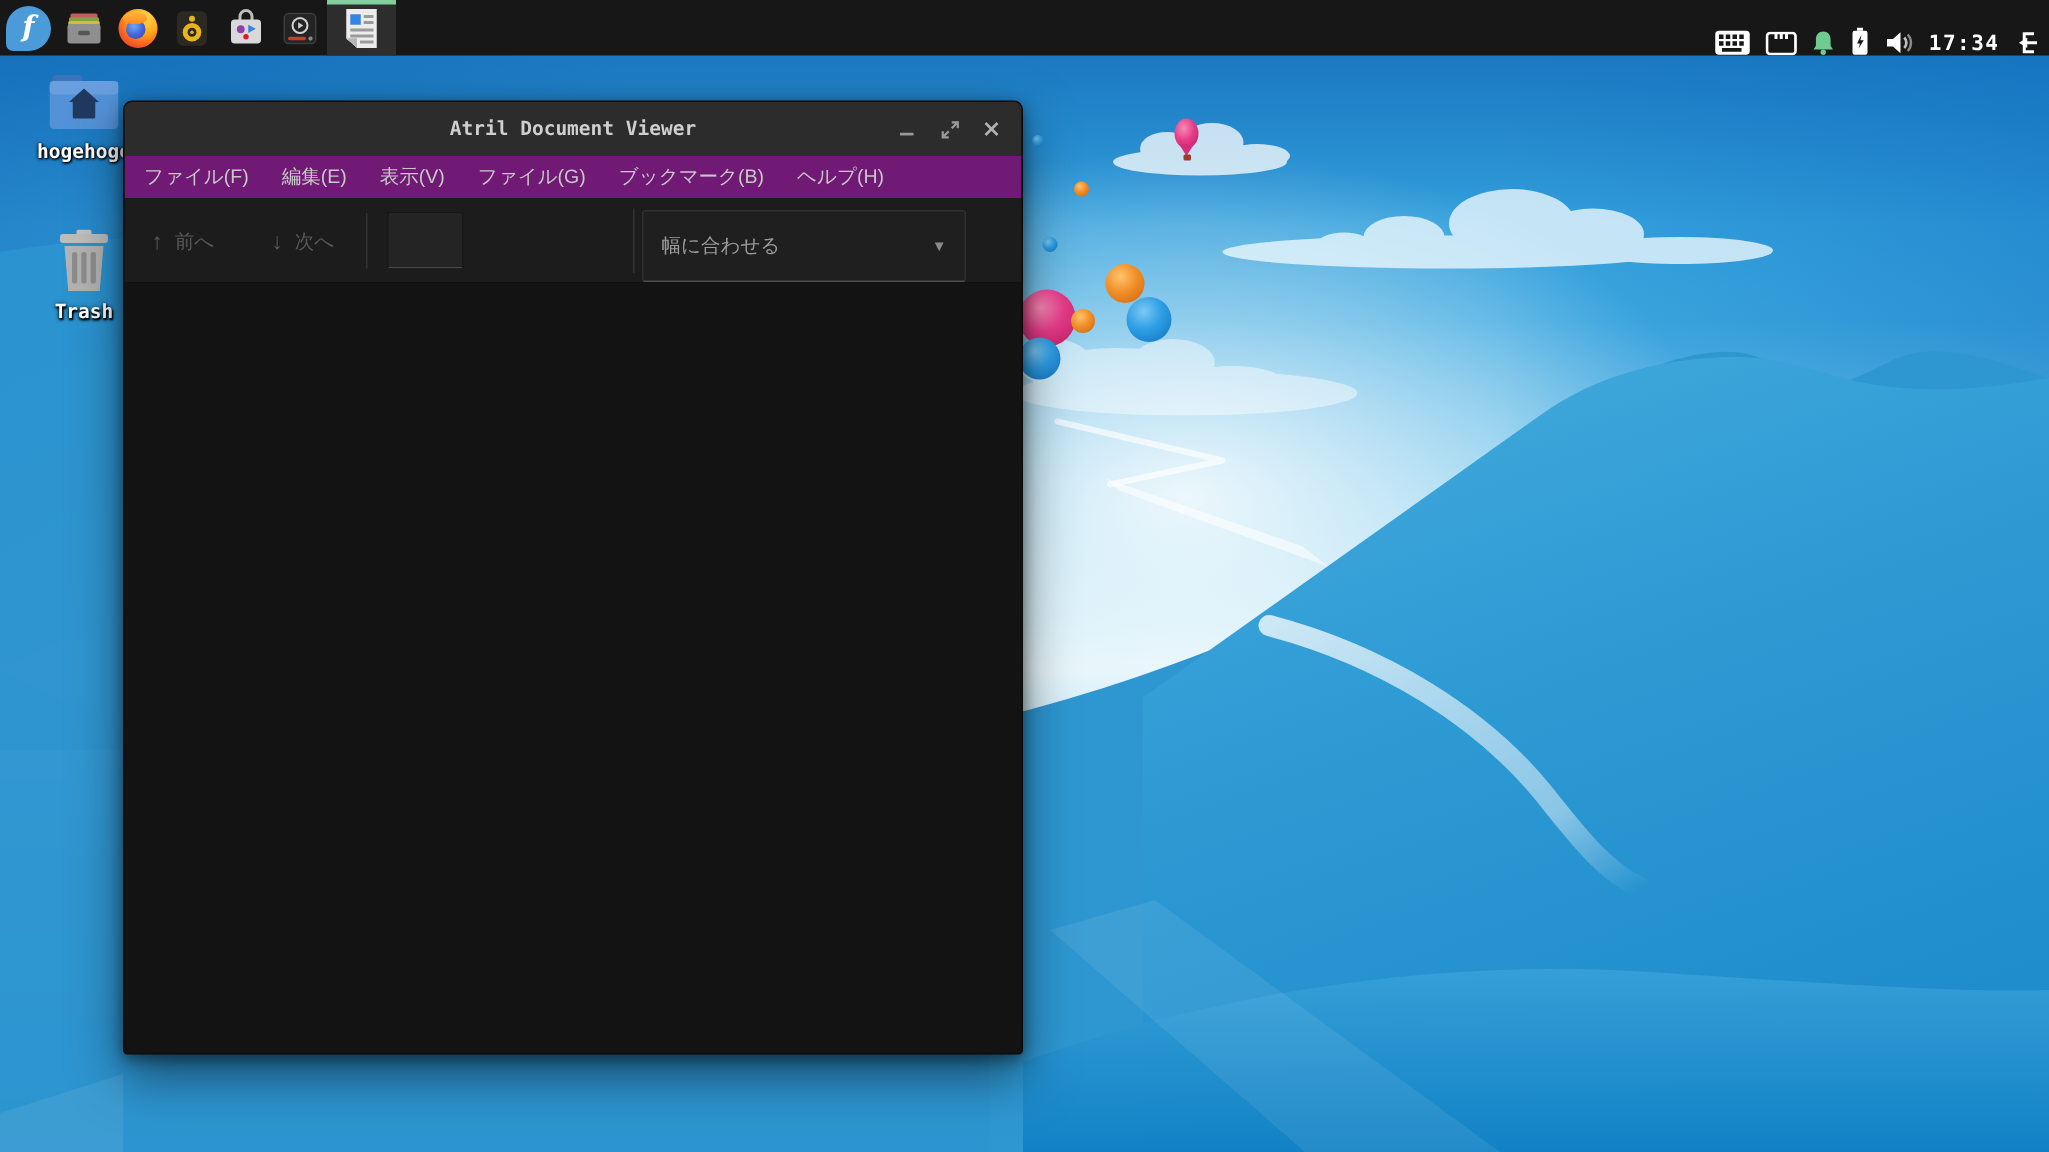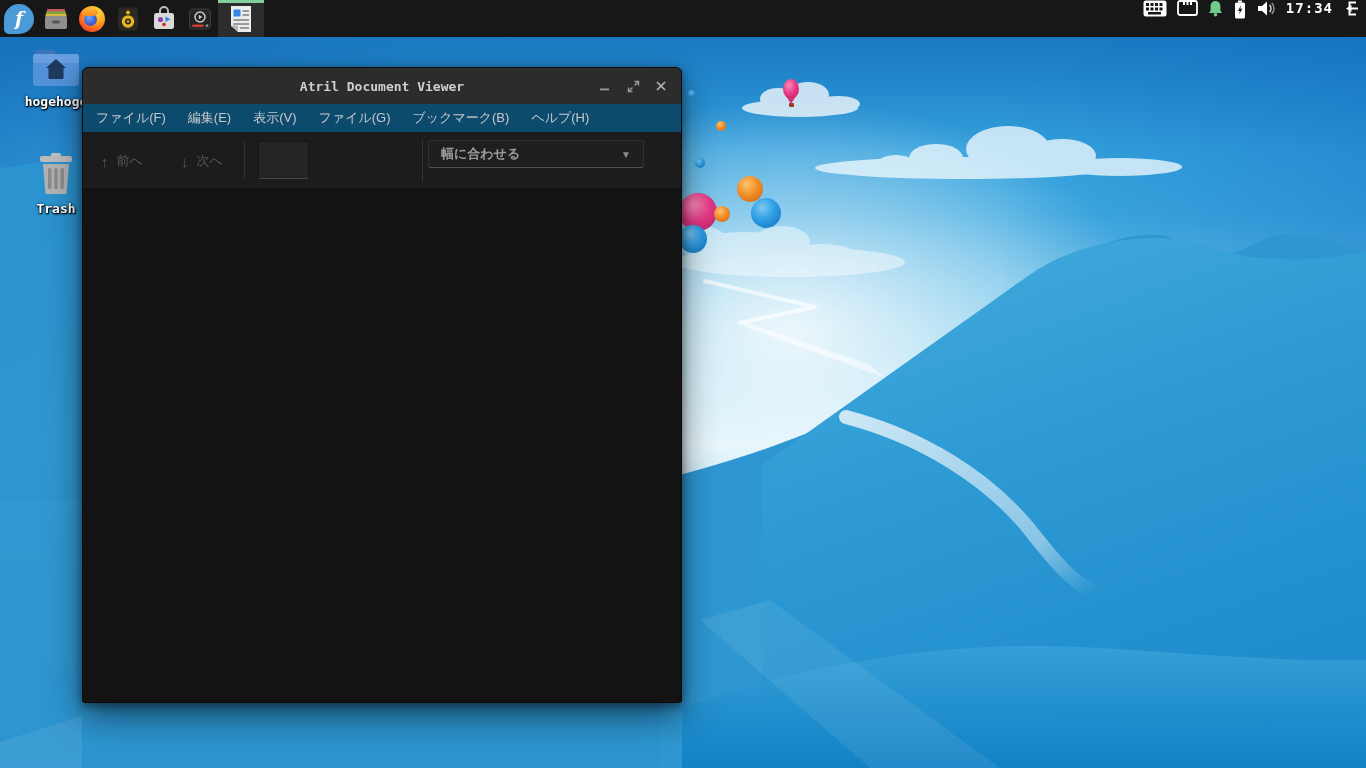--- a/index.html
+++ b/index.html
@@ -10,51 +10,51 @@
   .wallpaper { position:absolute; inset:0; }
 
   
   .panel { position:absolute; left:0; top:0; width:1366px; height:37px; background:#171717; display:flex; align-items:center; justify-content:space-between; z-index:50; }
   .panel-left { display:flex; align-items:stretch; height:37px; }
   .panel-btn { width:36px; height:37px; display:flex; align-items:center; justify-content:center; position:relative; }
   .panel-btn.fedora { width:38px; }
   .panel-btn.active-task { width:46px; background:#2d2d2d; }
   .panel-btn.active-task::before { content:""; position:absolute; top:0; left:0; right:0; height:3px; background:#82cf9e; }
   .fedora-badge { width:30px; height:30px; border-radius:50% 50% 50% 16%; background:#4a9bd8; display:flex; align-items:center; justify-content:center; color:#fff; font:italic bold 19px "DejaVu Serif", serif; padding-bottom:2px; }
-  .panel-right { display:flex; align-items:flex-start; gap:10px; padding-right:6px; height:37px; }
+  .panel-right { display:flex; align-items:flex-end; gap:10px; padding-right:6px; height:37px; }
   .clock { color:#ffffff; font:bold 14px "DejaVu Sans Mono", monospace; letter-spacing:1px; }
 
   
   .ic { display:flex; align-items:center; justify-content:center; }
 
   
   .desk-icon { position:absolute; width:84px; display:flex; flex-direction:column; align-items:center; z-index:5; }
   .desk-icon .lbl { margin-top:6px; color:#fff; font:bold 13px "DejaVu Sans Mono", monospace;
       text-shadow:0 1px 2px rgba(0,0,0,.95), 0 0 3px rgba(0,0,0,.7), 1px 1px 1px rgba(0,0,0,.8); white-space:nowrap; }
 
   
   .window { position:absolute; left:82px; top:67px; width:600px; height:636px; z-index:20;
       border-radius:6px 6px 3px 3px; background:#131313; border:1px solid #0b0b0b;
       box-shadow:0 14px 34px rgba(0,0,0,.5), 0 3px 10px rgba(0,0,0,.45); display:flex; flex-direction:column; overflow:hidden; }
   .titlebar { height:36px; background:#2c2c2c; position:relative; display:flex; align-items:center; justify-content:center; flex:0 0 auto; }
   .title-text { color:#cfcfcf; font:bold 13px "DejaVu Sans Mono", monospace; }
   .win-controls { position:absolute; right:6px; top:0; height:36px; display:flex; align-items:center; }
   .win-btn { width:28px; height:28px; display:flex; align-items:center; justify-content:center; }
 
-  .menubar { height:28px; background:#0c4a6e; display:flex; align-items:center; padding-left:2px; flex:0 0 auto; }
+  .menubar { height:28px; background:#701a75; display:flex; align-items:center; padding-left:2px; flex:0 0 auto; }
   .menu-item { color:#c8c8c8; font-size:13px; padding:5px 11px; white-space:nowrap; }
 
   .toolbar { height:57px; background:#1c1c1c; position:relative; flex:0 0 auto; border-bottom:1px solid #101010; }
   .tb-btn { position:absolute; top:14px; height:30px; display:flex; align-items:center; gap:8px; color:#585858; font-size:13px; }
   .tb-btn .arrow { font-size:15px; }
   .tb-sep { position:absolute; width:1px; background:#323232; }
   .page-entry { position:absolute; left:175px; top:9px; width:51px; height:38px; background:#242424;
       border:1px solid #171717; border-bottom:1px solid #474747; border-radius:2px; color:#ddd; font-size:13px; text-align:center; outline:none; }
-  .zoom-combo { position:absolute; left:345px; top:8px; width:216px; height:28px; background:#1f1f1f;
-      border:1px solid #303030; border-bottom:1px solid #4f4f4f; border-radius:2px; display:flex; align-items:center; justify-content:space-between; padding:0 12px;font-weight:bold; }
+  .zoom-combo { position:absolute; left:345px; top:8px; width:216px; height:48px; background:#1f1f1f;
+      border:1px solid #303030; border-bottom:1px solid #4f4f4f; border-radius:2px; display:flex; align-items:center; justify-content:space-between; padding:0 12px; }
   .zoom-combo .val { color:#9b9b9b; font-size:13px; }
   .zoom-combo .caret { color:#8a8a8a; font-size:10px; }
 
   .doc-area { flex:1 1 auto; background:#131313; }
 </style>
 </head>
 <body>
 
 <div class="screen">
 

